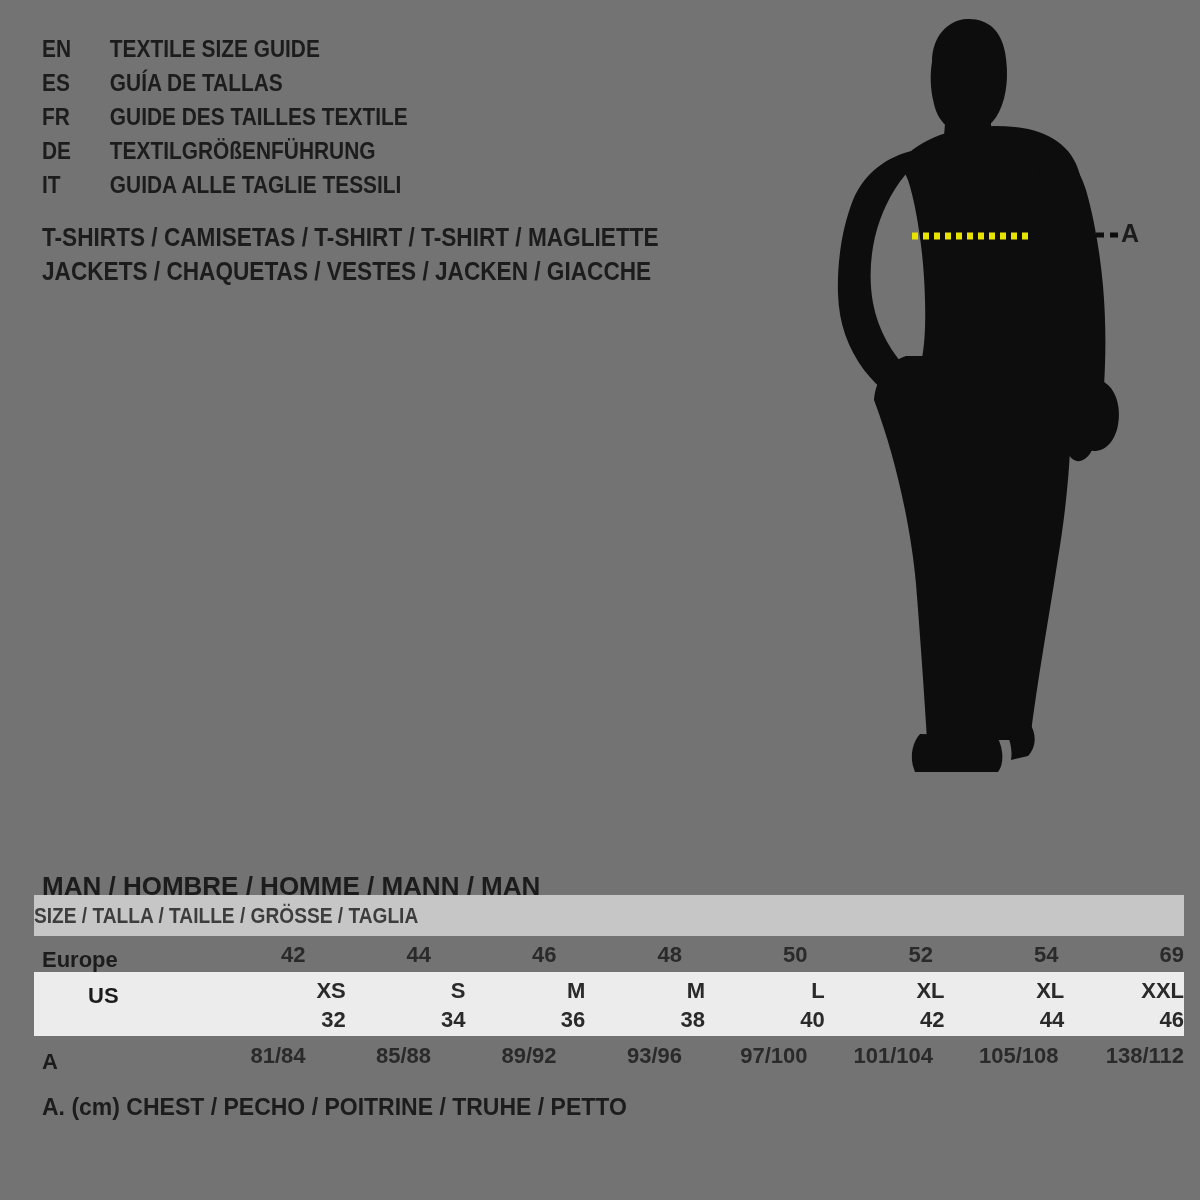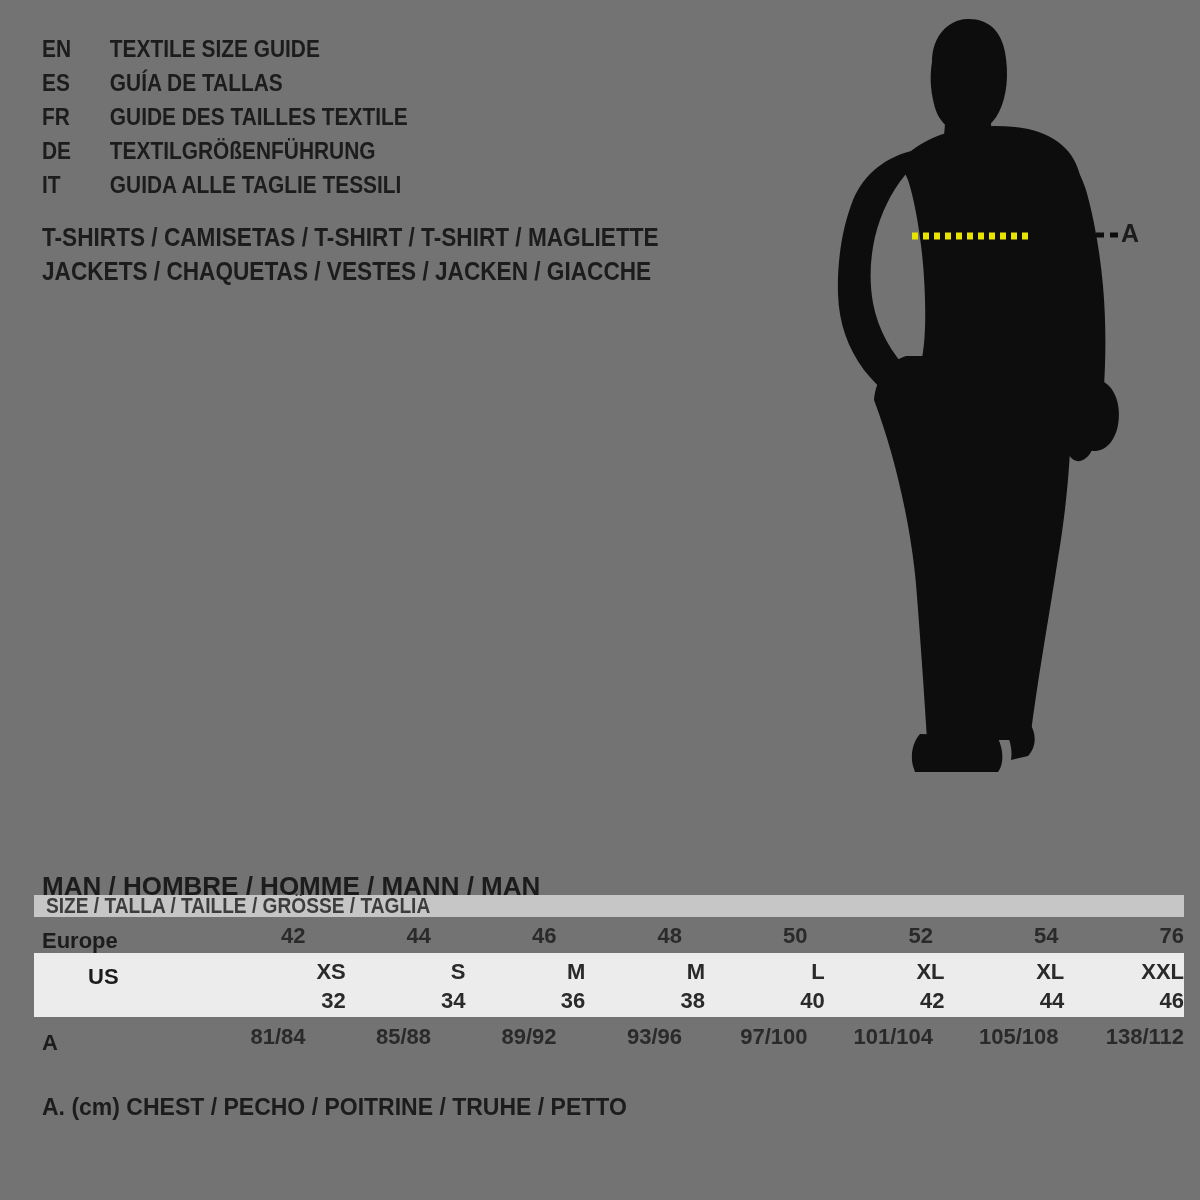--- a/index.html
+++ b/index.html
@@ -32,22 +32,22 @@
     position: absolute; left: 1121px; top: 221px;
     font-size: 25px; line-height: 25px;
   }
 
   
   .section-title { position: absolute; left: 42px; top: 843px; font-size: 26px; margin-top: 28px; }
 
   
   .size-table { position: absolute; left: 34px; top: 895px; width: 1150px; font-size: 22px; }
   .thead {
-    height: 22px; background: #c6c6c6; color: #3d3d3d;
-    display: flex; align-items: center; padding-left: 12px; box-sizing: border-box;
+    height: 41px; background: #c6c6c6; color: #3d3d3d;
+    display: flex; align-items: center; padding-left: 0; box-sizing: border-box;
     font-size: 22px;
   }
   .trow { display: grid; grid-template-columns: 146px repeat(8, 1fr); align-items: center; }
   .trow.shaded { background: #ececec; padding-left: 46px; }
   .r0 { height: 36px; }
   .r1 { height: 32px; }
   .r2 { height: 32px; }
   .r3 { height: 40px; }
   .tlabel { padding-left: 8px; margin-top: 11px; }
   .tcell { text-align: right; color: #2a2a2a; }
@@ -132,21 +132,21 @@
 
     <div class="trow r0">
       <div class="tlabel">Europe</div>
       <div class="tcell">42</div>
       <div class="tcell">44</div>
       <div class="tcell">46</div>
       <div class="tcell">48</div>
       <div class="tcell">50</div>
       <div class="tcell">52</div>
       <div class="tcell">54</div>
-      <div class="tcell">76</div>
+      <div class="tcell">69</div>
     </div>
 
     <div class="trow r1 shaded">
       <div class="tlabel">US</div>
       <div class="tcell">XS</div>
       <div class="tcell">S</div>
       <div class="tcell">M</div>
       <div class="tcell">M</div>
       <div class="tcell">L</div>
       <div class="tcell">XL</div>

